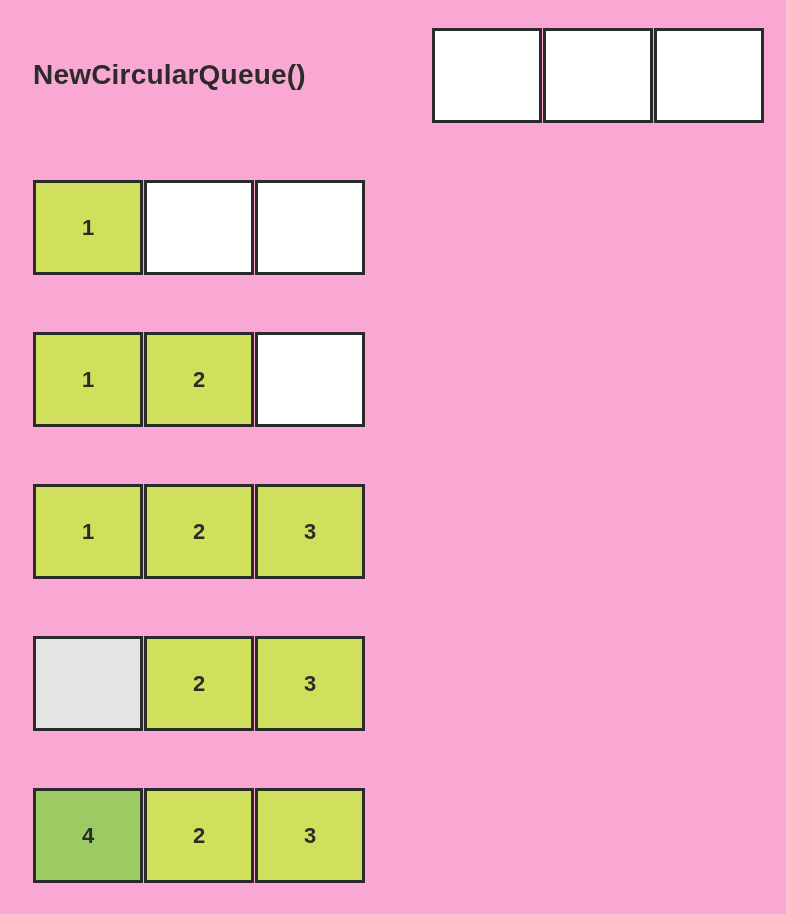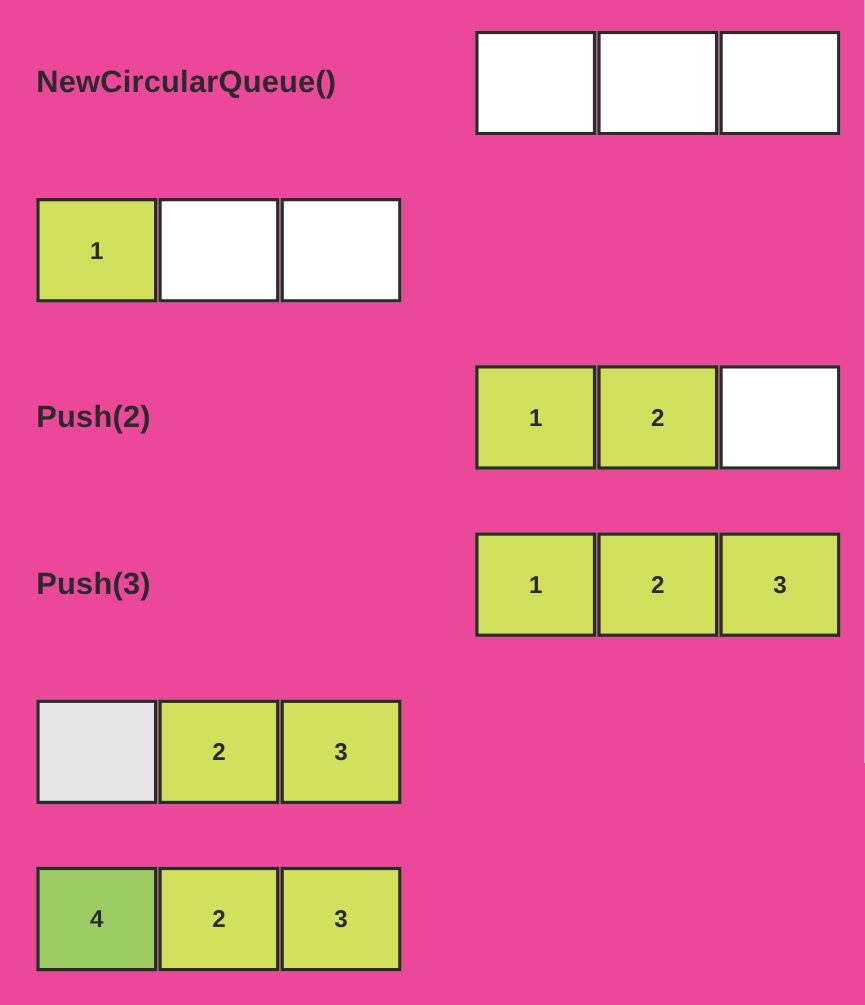--- a/index.html
+++ b/index.html
@@ -5,21 +5,21 @@
   html, body {
     margin: 0;
     padding: 0;
     background: #ffffff;
     font-family: "Liberation Sans", sans-serif;
   }
   .canvas {
     position: relative;
     width: 786px;
     height: 914px;
-    background: #ec4899;
+    background: #f9a8d4;
     overflow: hidden;
   }
   .diagram {
     padding: 28px 0 0 33px;
     box-sizing: border-box;
   }
   .row {
     display: flex;
     align-items: center;
     height: 95px;
@@ -77,35 +77,33 @@
   </div>
           <div class="cell" style="background: rgb(255, 255, 255); border-color: rgb(43, 43, 43);">
     <span class="cell-value" style="color: rgb(43, 43, 43);"></span>
   </div>
           <div class="cell" style="background: rgb(255, 255, 255); border-color: rgb(43, 43, 43);">
     <span class="cell-value" style="color: rgb(43, 43, 43);"></span>
   </div>
         </div>
   </div>
       <div class="row">
-    <div class="op-label" style="color: rgb(43, 43, 43);">Push(2)</div>
     <div class="queue">
           <div class="cell" style="background: rgb(208, 224, 92); border-color: rgb(43, 43, 43);">
     <span class="cell-value" style="color: rgb(43, 43, 43);">1</span>
   </div>
           <div class="cell" style="background: rgb(208, 224, 92); border-color: rgb(43, 43, 43);">
     <span class="cell-value" style="color: rgb(43, 43, 43);">2</span>
   </div>
           <div class="cell" style="background: rgb(255, 255, 255); border-color: rgb(43, 43, 43);">
     <span class="cell-value" style="color: rgb(43, 43, 43);"></span>
   </div>
         </div>
   </div>
       <div class="row">
-    <div class="op-label" style="color: rgb(43, 43, 43);">Push(3)</div>
     <div class="queue">
           <div class="cell" style="background: rgb(208, 224, 92); border-color: rgb(43, 43, 43);">
     <span class="cell-value" style="color: rgb(43, 43, 43);">1</span>
   </div>
           <div class="cell" style="background: rgb(208, 224, 92); border-color: rgb(43, 43, 43);">
     <span class="cell-value" style="color: rgb(43, 43, 43);">2</span>
   </div>
           <div class="cell" style="background: rgb(208, 224, 92); border-color: rgb(43, 43, 43);">
     <span class="cell-value" style="color: rgb(43, 43, 43);">3</span>
   </div>

